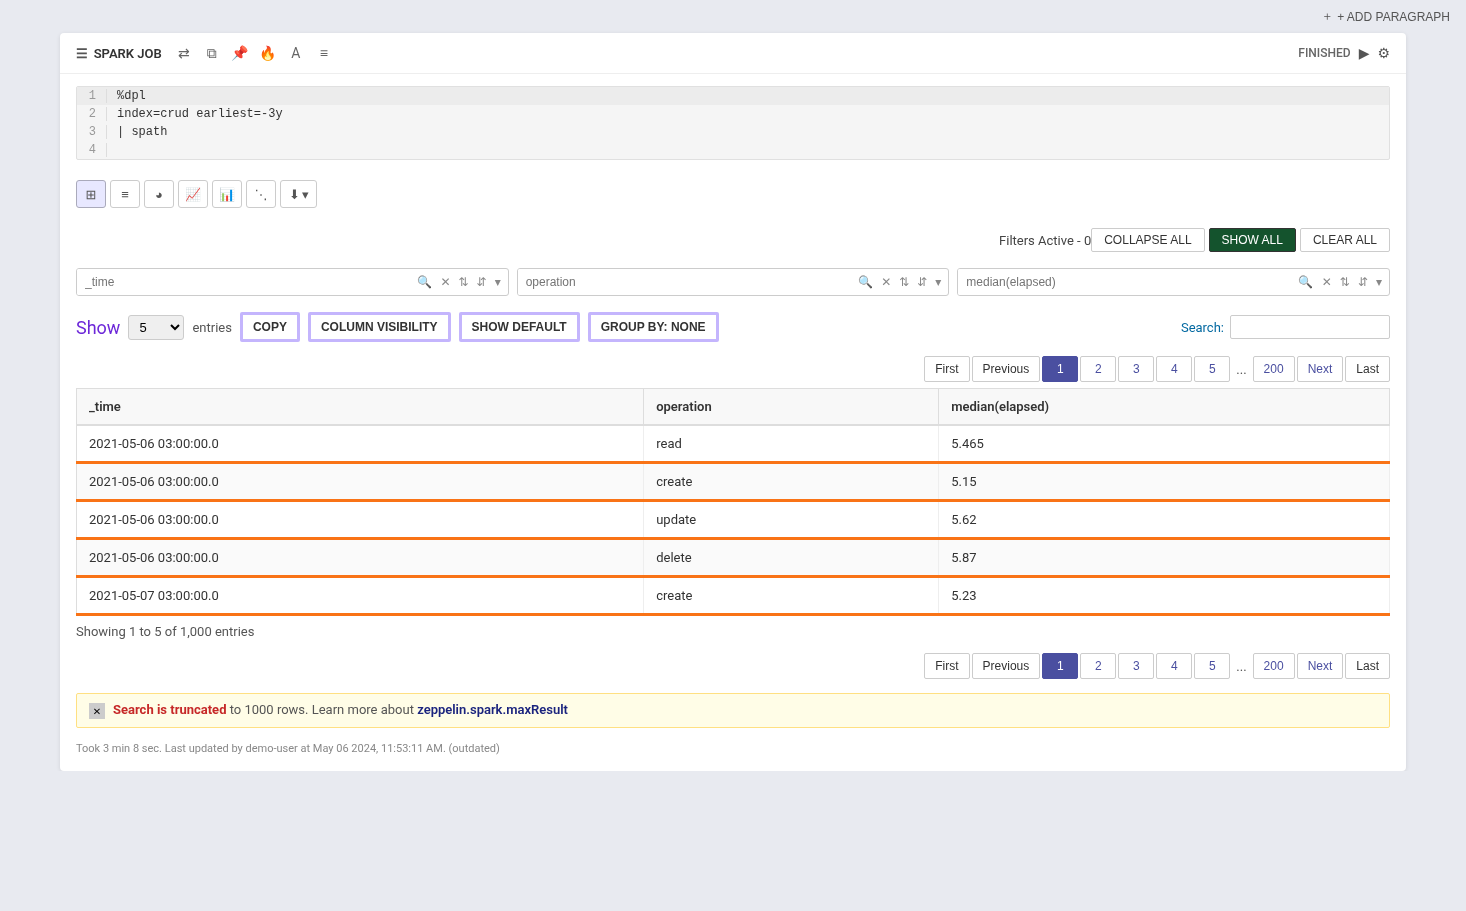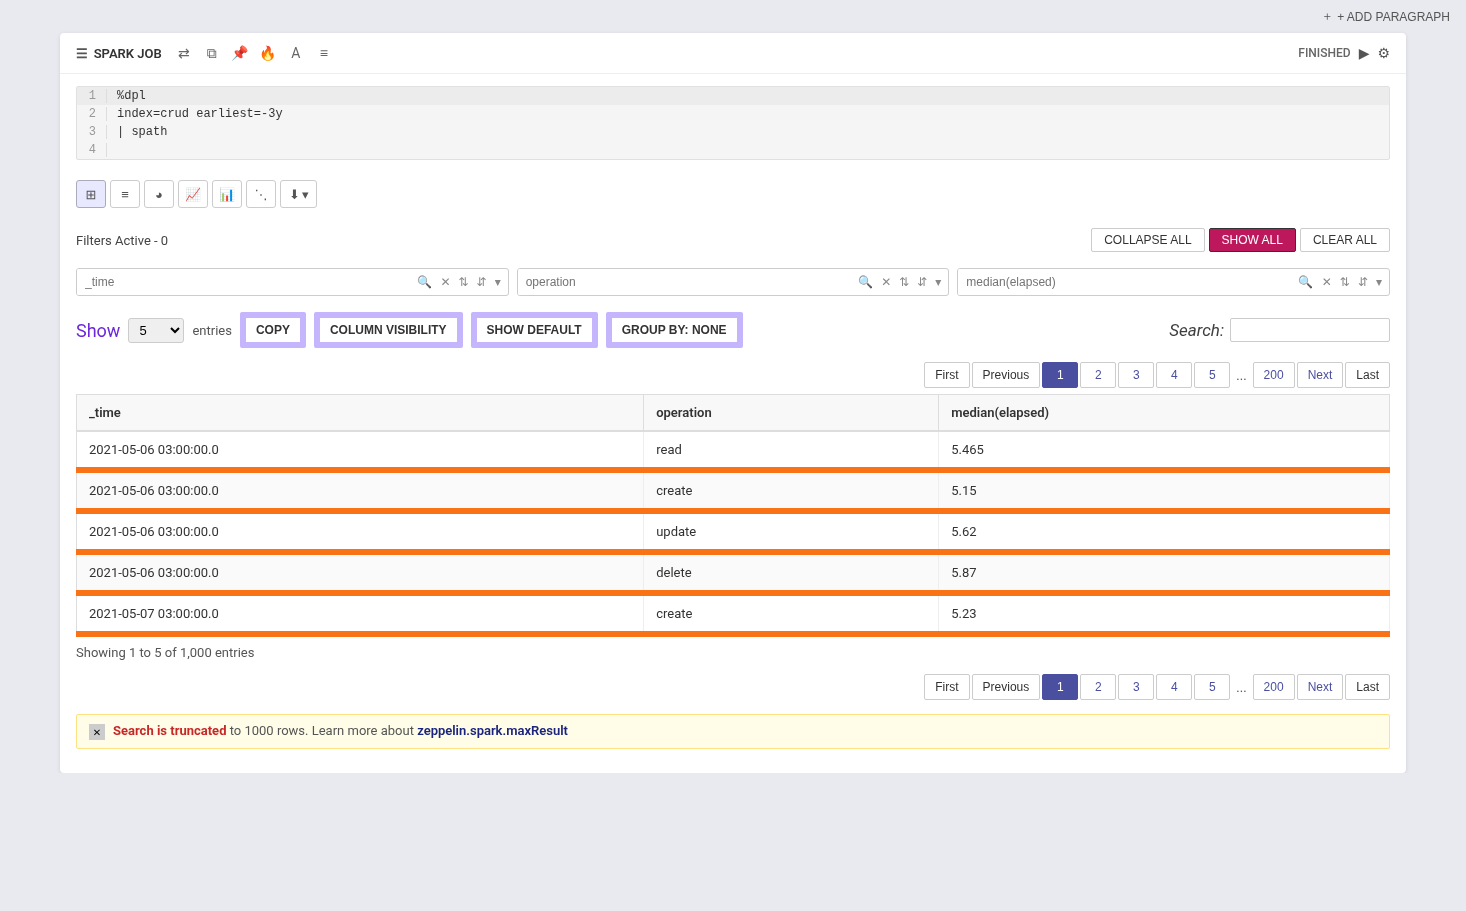--- a/index.html
+++ b/index.html
@@ -142,21 +142,21 @@
     .viz-icon-btn.download {
       display: flex;
       align-items: center;
       gap: 2px;
       width: auto;
       padding: 0 8px;
     }
     .filters-row {
       display: flex;
       align-items: center;
-      justify-content: space-between;
+      justify-content: flex-end;
       padding: 8px 16px;
       margin-top: 4px;
     }
     .filters-label {
       font-size: 13px;
       color: #444;
     }
     .filter-buttons {
       display: flex;
       gap: 4px;
@@ -164,21 +164,21 @@
     .filter-btn {
       border: 1px solid #ccc;
       background: #fff;
       padding: 4px 12px;
       font-size: 12px;
       cursor: pointer;
       border-radius: 2px;
       color: #333;
     }
     .filter-btn.active {
-      background: #be185d;
+      background: #14532d;
       color: #fff;
       border-color: #333;
     }
     .column-filters {
       display: flex;
       gap: 8px;
       padding: 8px 16px;
       align-items: center;
     }
     .col-filter {
@@ -220,36 +220,36 @@
     .show-label { color: #6d28d9; font-size: 18px; }
     .show-select {
       border: 1px solid #ccc;
       border-radius: 3px;
       padding: 3px 6px;
       font-size: 13px;
       cursor: pointer;
     }
     .entries-label { color: #555; font-size: 13px; }
     .ctrl-btn {
-      border: 6px solid #c4b5fd;
+      border: 3px solid #c4b5fd;
       background: #fff;
       padding: 5px 10px;
       font-size: 12px;
       font-weight: 600;
       cursor: pointer;
       border-radius: 2px;
       color: #333;
     }
     .search-box-row {
       margin-left: auto;
       display: flex;
       align-items: center;
       gap: 6px;
     }
-    .search-label { font-size: 17px; color: #404040; font-style: italic; }
+    .search-label { font-size: 13px; color: #0369a1; }
     .search-input {
       border: 1px solid #ccc;
       border-radius: 2px;
       padding: 4px 8px;
       font-size: 12px;
       width: 160px;
     }
     .pagination {
       display: flex;
       justify-content: flex-end;
@@ -291,21 +291,21 @@
       padding: 10px 12px;
       text-align: left;
       font-weight: 600;
       font-size: 13px;
       border-bottom: 2px solid #ddd;
       border-right: 1px solid #ddd;
       color: #333;
     }
     .data-table td {
       padding: 10px 12px;
-      border-bottom: 6px solid #f97316;
+      border-bottom: 3px solid #f97316;
       border-right: 1px solid #eee;
       font-size: 13px;
       color: #333;
     }
     .data-table tr:nth-child(even) td { background: #fafafa; }
     .showing-info {
       padding: 8px 16px;
       font-size: 13px;
       color: #555;
     }
@@ -555,14 +555,17 @@
 
   <div class="truncated-warning">
     <button class="close-x">✕</button>
     <span class="warn-text">
       <span class="warn-bold">Search is truncated</span>
       <span> to 1000 rows. Learn more about </span>
       <a class="warn-link" href="#">zeppelin.spark.maxResult</a>
     </span>
   </div>
 
+  <div class="footer-info">
+    <span>Took 3 min 8 sec. Last updated by demo-user at May 06 2024, 11:53:11 AM. (outdated)</span>
+  </div>
 
 </div>
 
 </body></html>

